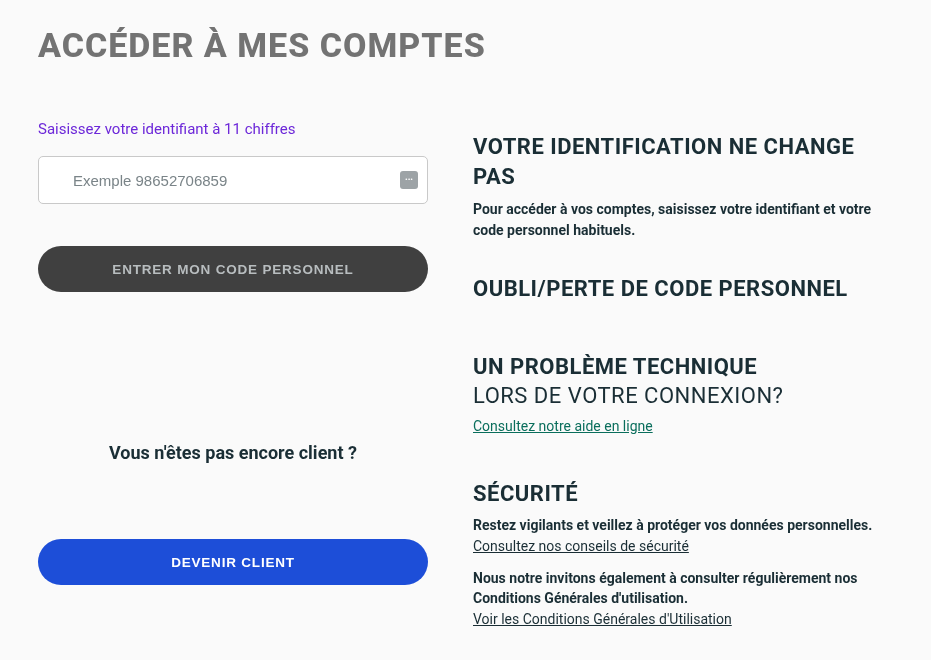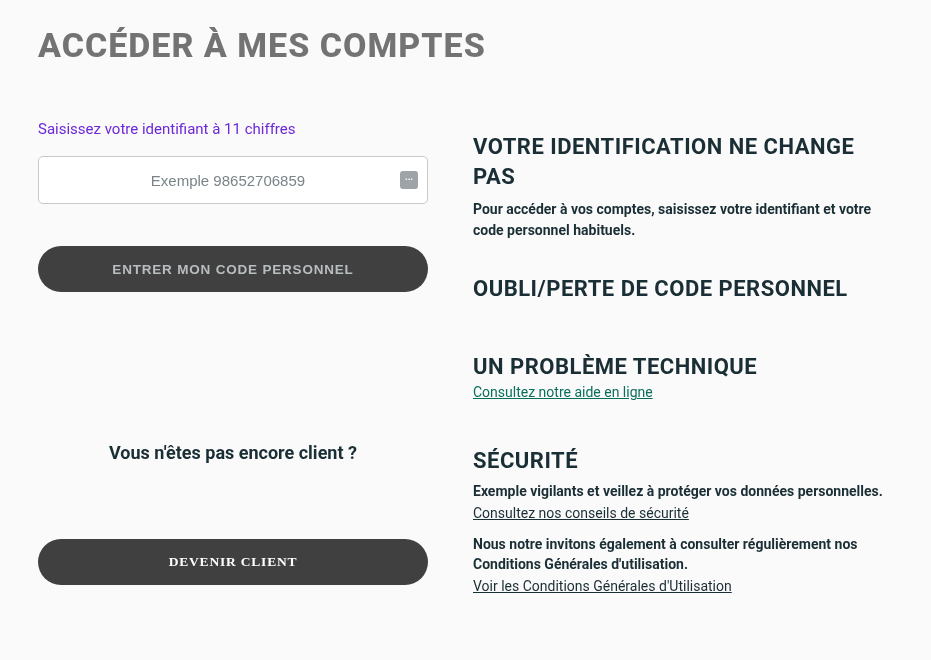--- a/index.html
+++ b/index.html
@@ -51,21 +51,20 @@
     }
     .text-input {
       width: 100%;
       height: 48px;
       border: 1px solid #c9c9c9;
       border-radius: 5px;
       padding: 0 44px 0 34px;
       font-size: 15px;
       color: #333;
       background: #fff;
-      text-align: center;
     }
     .text-input::placeholder {
       color: #7a8488;
     }
     .input-icon {
       position: absolute;
       right: 10px;
       top: 50%;
       transform: translateY(-50%);
       width: 18px;
@@ -93,23 +92,22 @@
       letter-spacing: 0.8px;
       cursor: pointer;
       text-transform: uppercase;
     }
     .btn-disabled {
       background: #404040;
       color: #b8bdbf;
       cursor: not-allowed;
     }
     .btn-primary {
-      background: #404040;
+      background: #1d4ed8;
       color: #fff;
-      font-family: Liberation Serif, serif;
     }
     .not-client {
       text-align: center;
       font-size: 18px;
       font-weight: 700;
       color: #1a2e35;
       margin-top: 150px;
       margin-bottom: 76px;
     }
     .section {
@@ -182,25 +180,26 @@
       <div class="section-title">VOTRE IDENTIFICATION NE CHANGE PAS</div>
       <div class="section-text">Pour accéder à vos comptes, saisissez votre identifiant et votre code personnel habituels.</div>
     </div>
 
     <div class="section">
       <div class="section-title">OUBLI/PERTE DE CODE PERSONNEL</div>
     </div>
 
     <div class="section" style="margin-top:48px;">
       <div class="section-title">UN PROBLÈME TECHNIQUE</div>
+      <div class="section-subtitle">LORS DE VOTRE CONNEXION?</div>
       <a class="link-block" style="color:#0a6e5c">Consultez notre aide en ligne</a>
     </div>
 
     <div class="section" style="margin-top:42px;">
       <div class="section-title">SÉCURITÉ</div>
-      <div class="section-text mt-6">Exemple vigilants et veillez à protéger vos données personnelles.</div>
+      <div class="section-text mt-6">Restez vigilants et veillez à protéger vos données personnelles.</div>
       <a class="link-block">Consultez nos conseils de sécurité</a>
       <div class="section-text mt-10">Nous notre invitons également à consulter régulièrement nos Conditions Générales d'utilisation.</div>
       <a class="link-block">Voir les Conditions Générales d'Utilisation</a>
     </div>
 
   </div>
 </div>
 
 </body></html>

